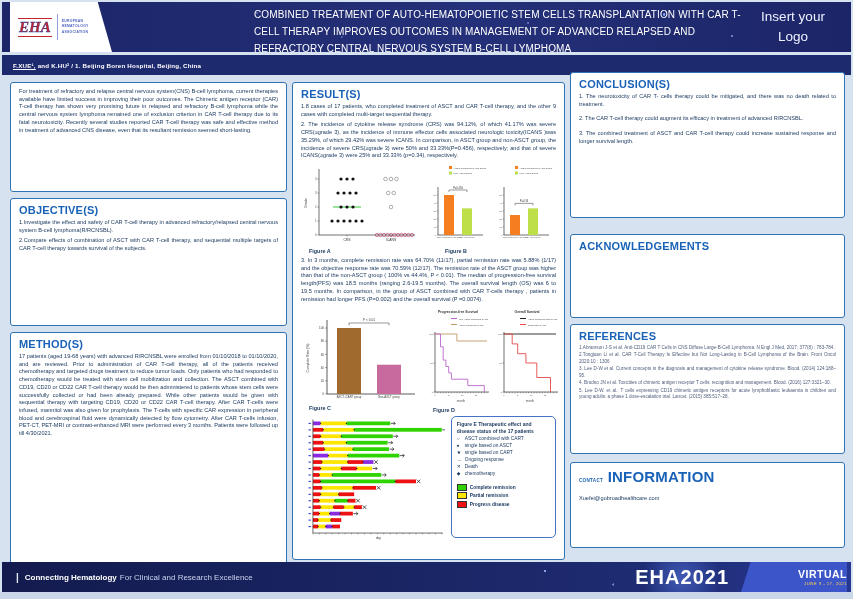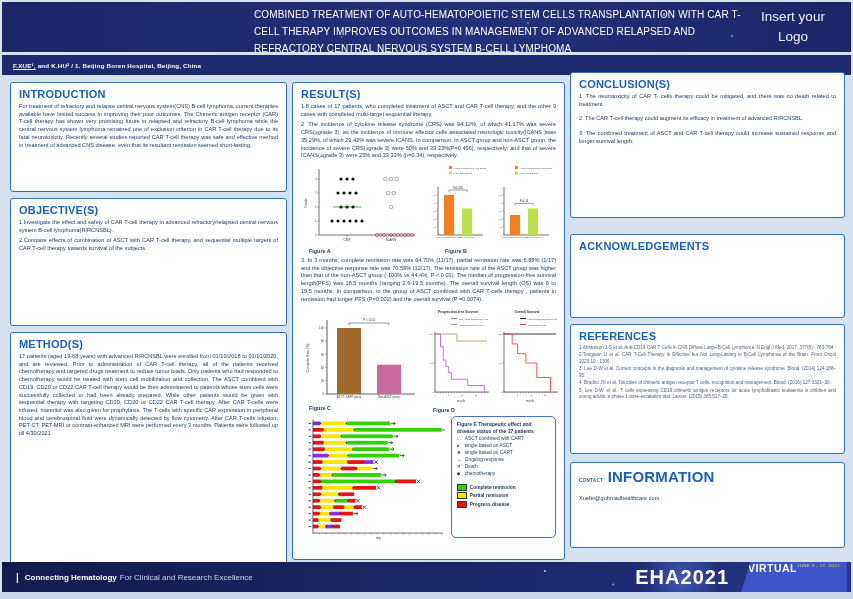--- a/index.html
+++ b/index.html
@@ -69,45 +69,53 @@
       radial-gradient(circle 55px at 80% 55%, rgba(90,125,230,.55), transparent 70%),
       radial-gradient(circle 1px at 64% 30%, rgba(170,195,255,.8) 0 1px, transparent 1.1px),
       radial-gradient(circle 1px at 72% 75%, rgba(170,195,255,.6) 0 1px, transparent 1.1px),
       linear-gradient(90deg,#131b4e,#1d2a6e 70%,#26368f);}
   .tagline{position:absolute;left:14px;top:0;height:100%;display:flex;align-items:center;font-size:8px;color:#c9d2ec;}
   .tagline .bar{color:#e8ecfa;font-weight:bold;margin-right:6px;font-size:10px;}
   .tagline .bold{font-weight:bold;color:#ffffff;margin-right:3px;}
   .footer-brand{position:absolute;right:122px;top:0;height:100%;display:flex;align-items:center;
     font-size:20px;font-weight:bold;color:#ffffff;letter-spacing:1px;}
   .virtual-box{position:absolute;right:4px;top:0;height:100%;width:106px;background:#3c55c8;
-    clip-path:polygon(9% 0,100% 0,100% 100%,0 100%);display:flex;flex-direction:row;align-items:flex-start;justify-content:center;}
+    clip-path:polygon(9% 0,100% 0,100% 100%,0 100%);display:flex;flex-direction:column;align-items:flex-end;justify-content:center;}
   .virtual-box .v1{font-size:10.5px;font-weight:bold;color:#ffffff;letter-spacing:.5px;}
   .virtual-box .v2{font-size:4.4px;color:#ffd34d;letter-spacing:.4px;margin-top:1px;}
   .bottom-strip{position:absolute;left:0;right:0;top:592px;height:7px;background:#c9d7e8;}
 </style>
 </head>
 <body>
 
 <div class="page">
 
   <div class="header">
+    <div class="eha-box">
+      <span class="eha-acronym">EHA</span>
+      <span class="eha-divider"></span>
+      <span class="eha-org">
+        <span>EUROPEAN</span>
+        <span>HEMATOLOGY</span>
+        <span>ASSOCIATION</span>
+      </span>
+    </div>
     <div class="header-title">
       <div>COMBINED TREATMENT OF AUTO-HEMATOPOIETIC STEM CELLS TRANSPLANTATION WITH CAR T-CELL THERAPY IMPROVES OUTCOMES IN MANAGEMENT OF ADVANCED RELAPSED AND REFRACTORY CENTRAL NERVOUS SYSTEM B-CELL LYMPHOMA</div>
     </div>
     <div class="logo-placeholder">Insert your Logo</div>
   </div>
 
   <div class="author-bar">
     <div class="txt">
       <span class="presenter">F.XUE¹,</span><span> and K.HU² / 1. Beijing Boren Hospital, Beijing, China</span>
     </div>
   </div>
 
   <div class="box box-intro">
-    <h2>INTRODUCTION</h2>
     <p class="body-text">For treatment of refractory and relapse central nervous system(CNS) B-cell lymphoma, current therapies available have limited success in improving their poor outcomes. The Chimeric antigen receptor (CAR) T-cell therapy has shown very promising future in relapsed and refractory B-cell lymphoma while the central nervous system lymphoma remained one of exclusion criterion in CAR T-cell therapy due to its fatal neurotoxicity. Recently several studies reported CAR T-cell therapy was safe and effective method in treatment of advanced CNS disease, even that its resultant remission seemed short-lasting.</p>
   </div>
 
   <div class="box box-objectives">
     <h2>OBJECTIVE(S)</h2>
     <p class="body-text">1.Investigate the effect and safety of CAR T-cell therapy in advanced refractory/relapsed central nervous system B-cell lymphoma(R/RCNSBL).</p>
     <p class="body-text">2.Compare effects of combination of ASCT with CAR T-cell therapy, and sequential multiple targets of CAR T-cell therapy towards survival of the subjects.</p>
   </div>
 
   <div class="box box-methods">

